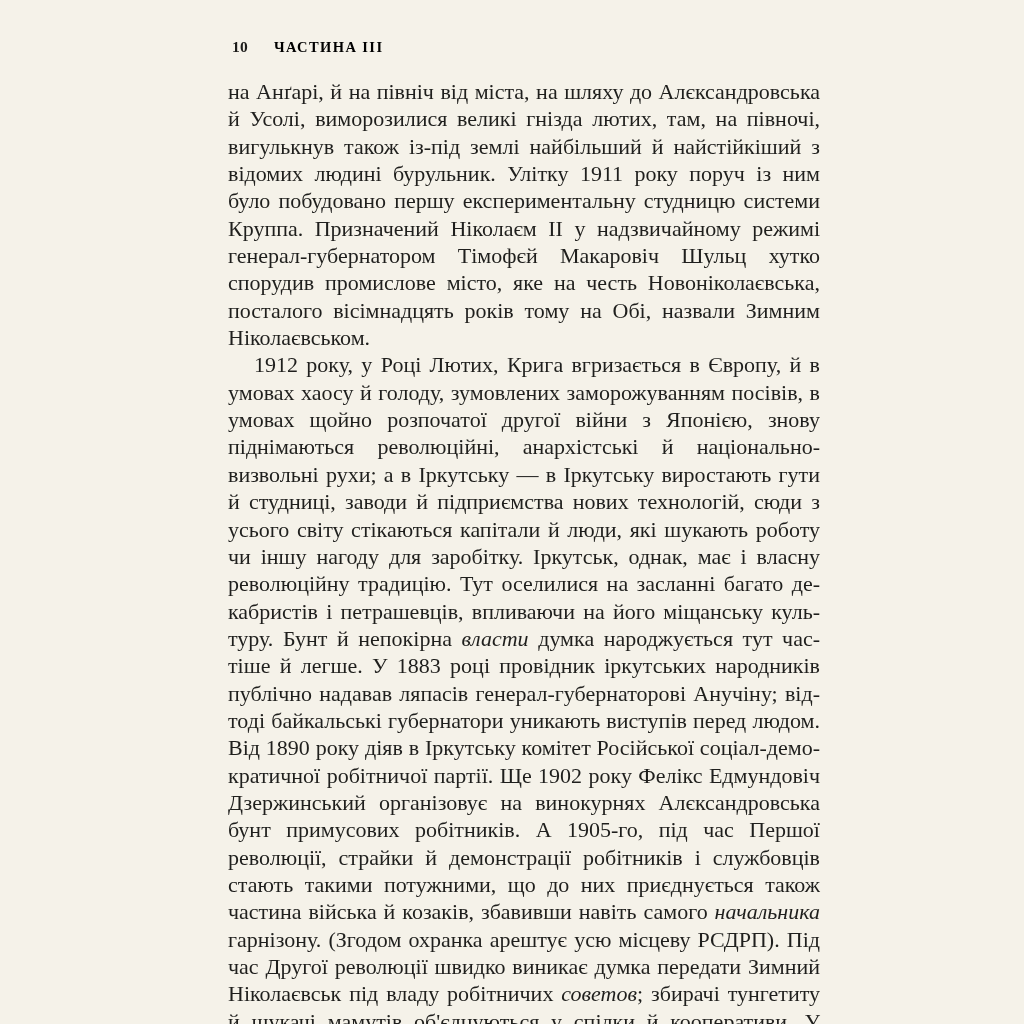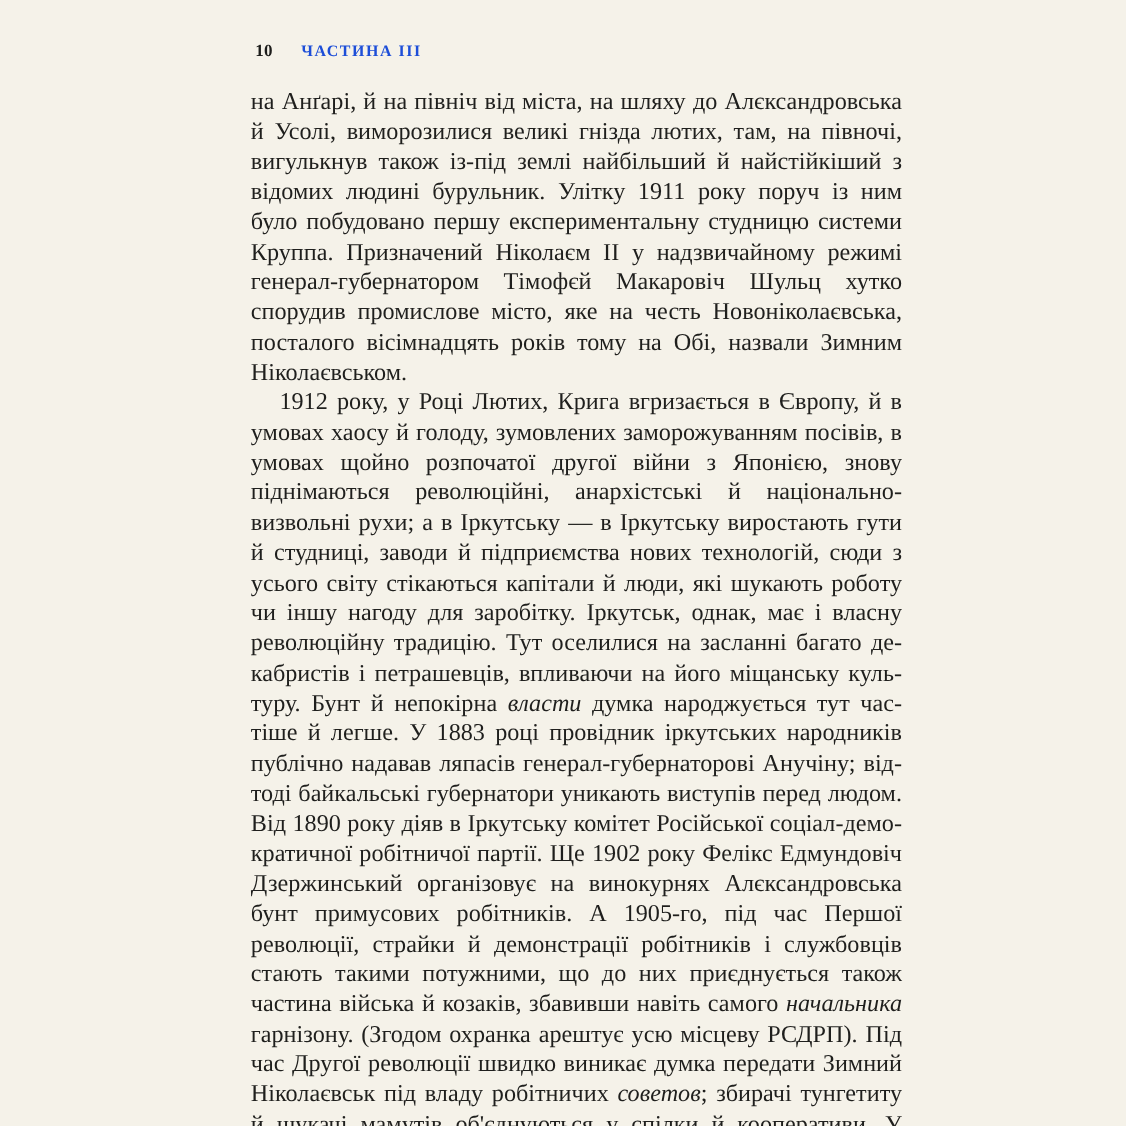--- a/index.html
+++ b/index.html
@@ -46,21 +46,21 @@
   .folio {
     font-size: 15.5px;
     font-weight: bold;
     letter-spacing: 0.2px;
     color: #1d1d1b;
   }
   .head-title {
     font-size: 14.5px;
     font-weight: bold;
     letter-spacing: 1.4px;
-    color: #1d4ed8;
+    color: #000000;
   }
   .body-text p {
     margin: 0;
     font-size: 22px;
     line-height: 27.35px;
     text-align: justify;
     text-justify: inter-word;
     color: #1f1f1d;
     hyphens: manual;
   }

